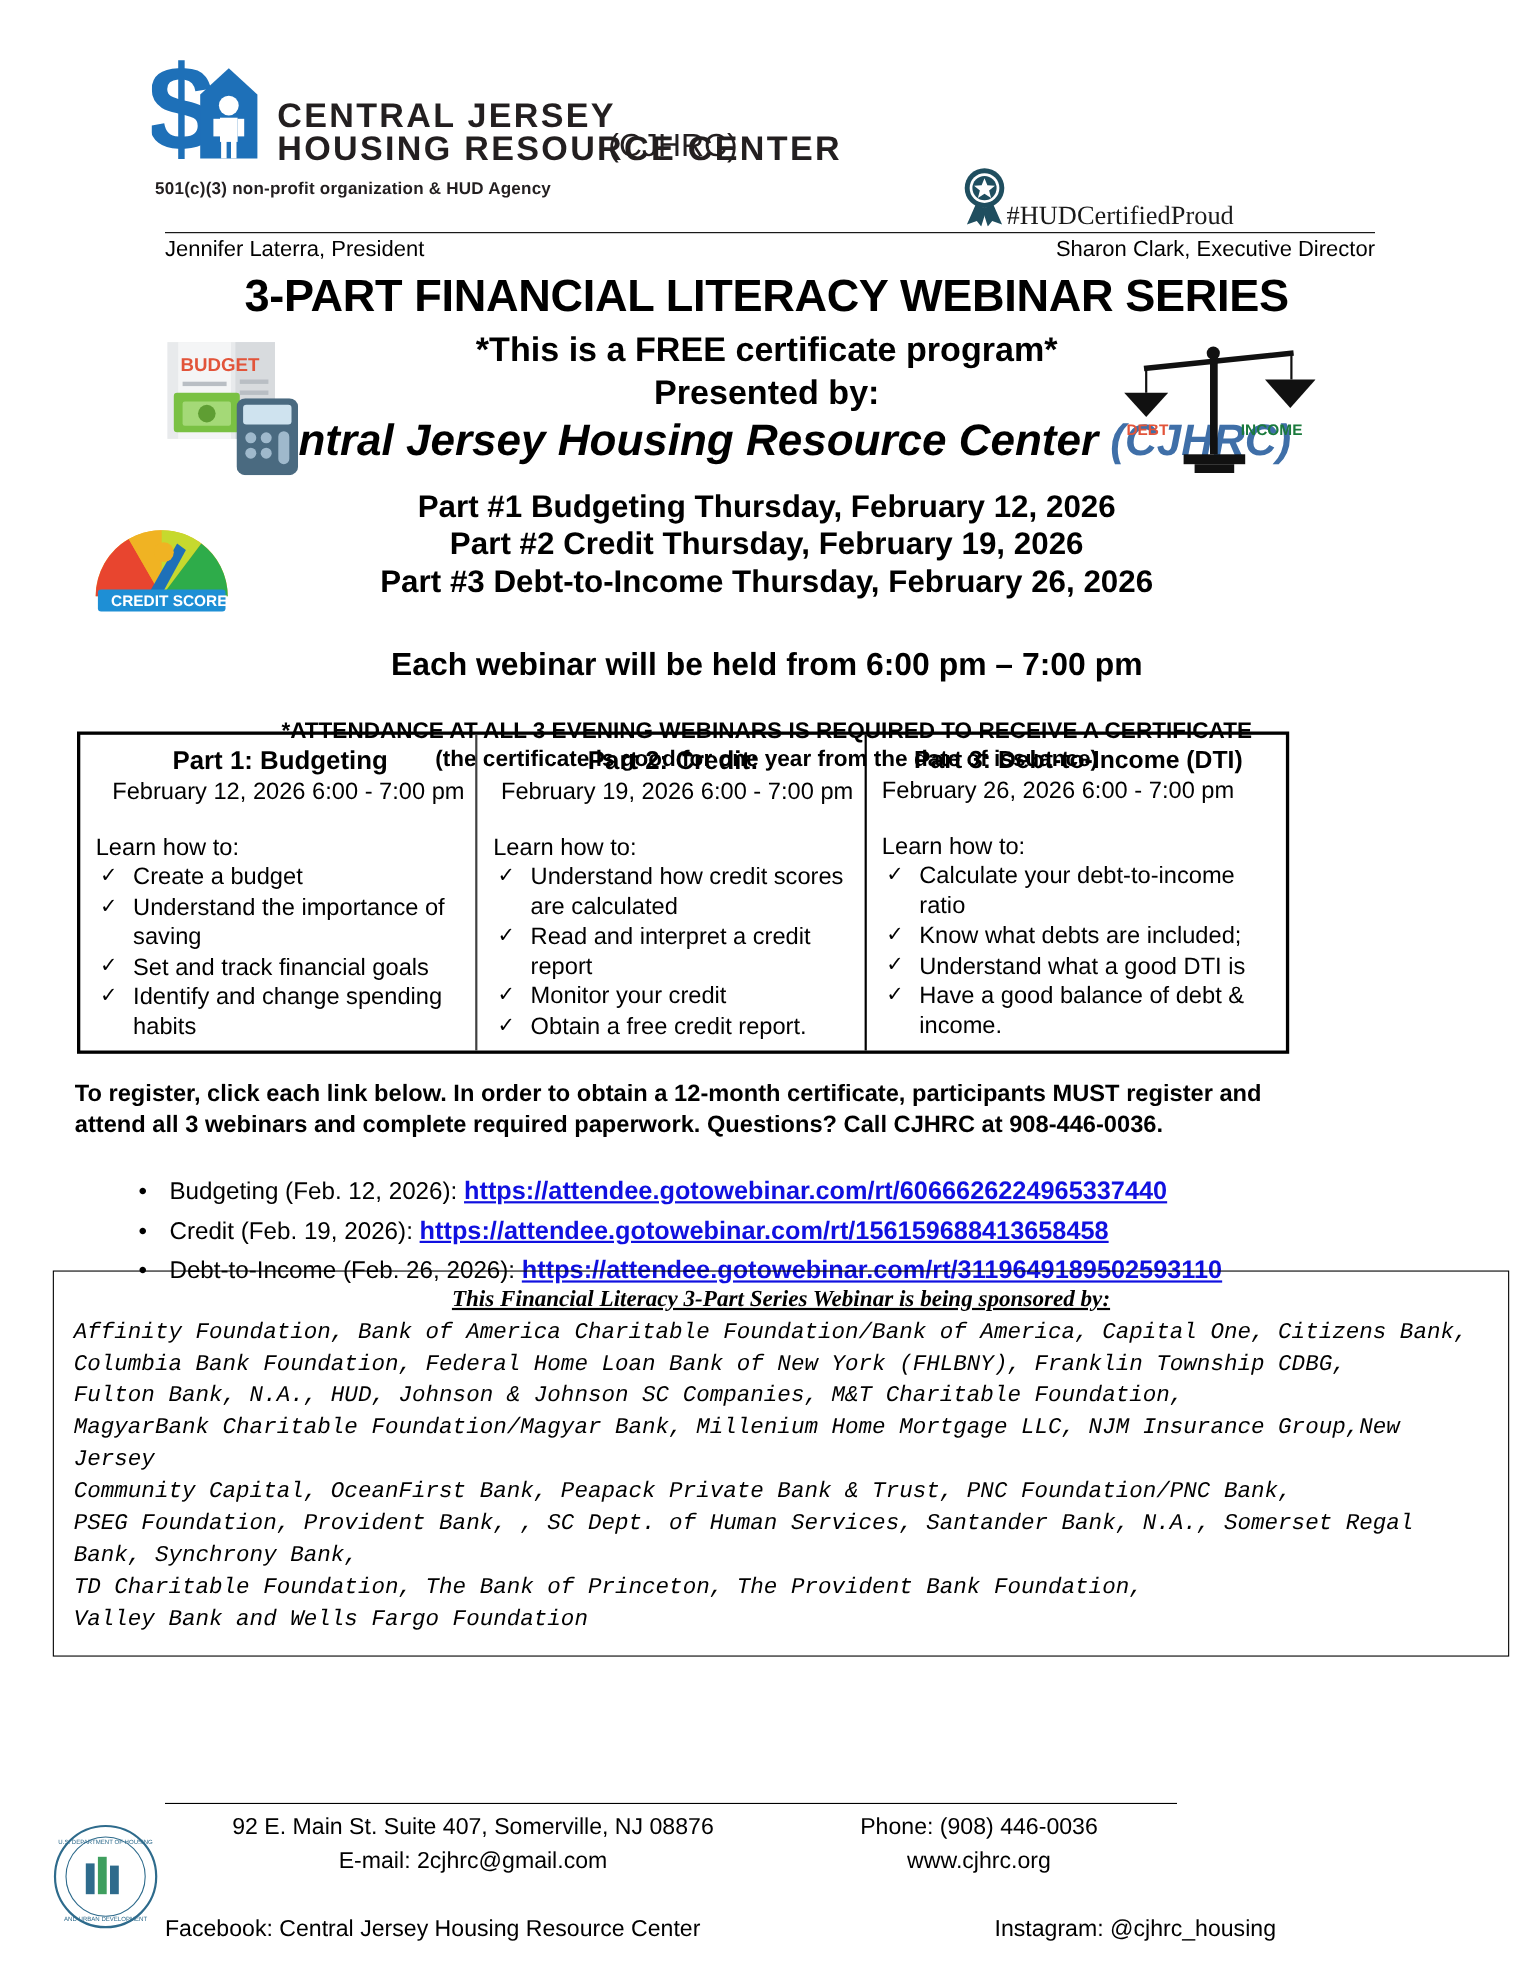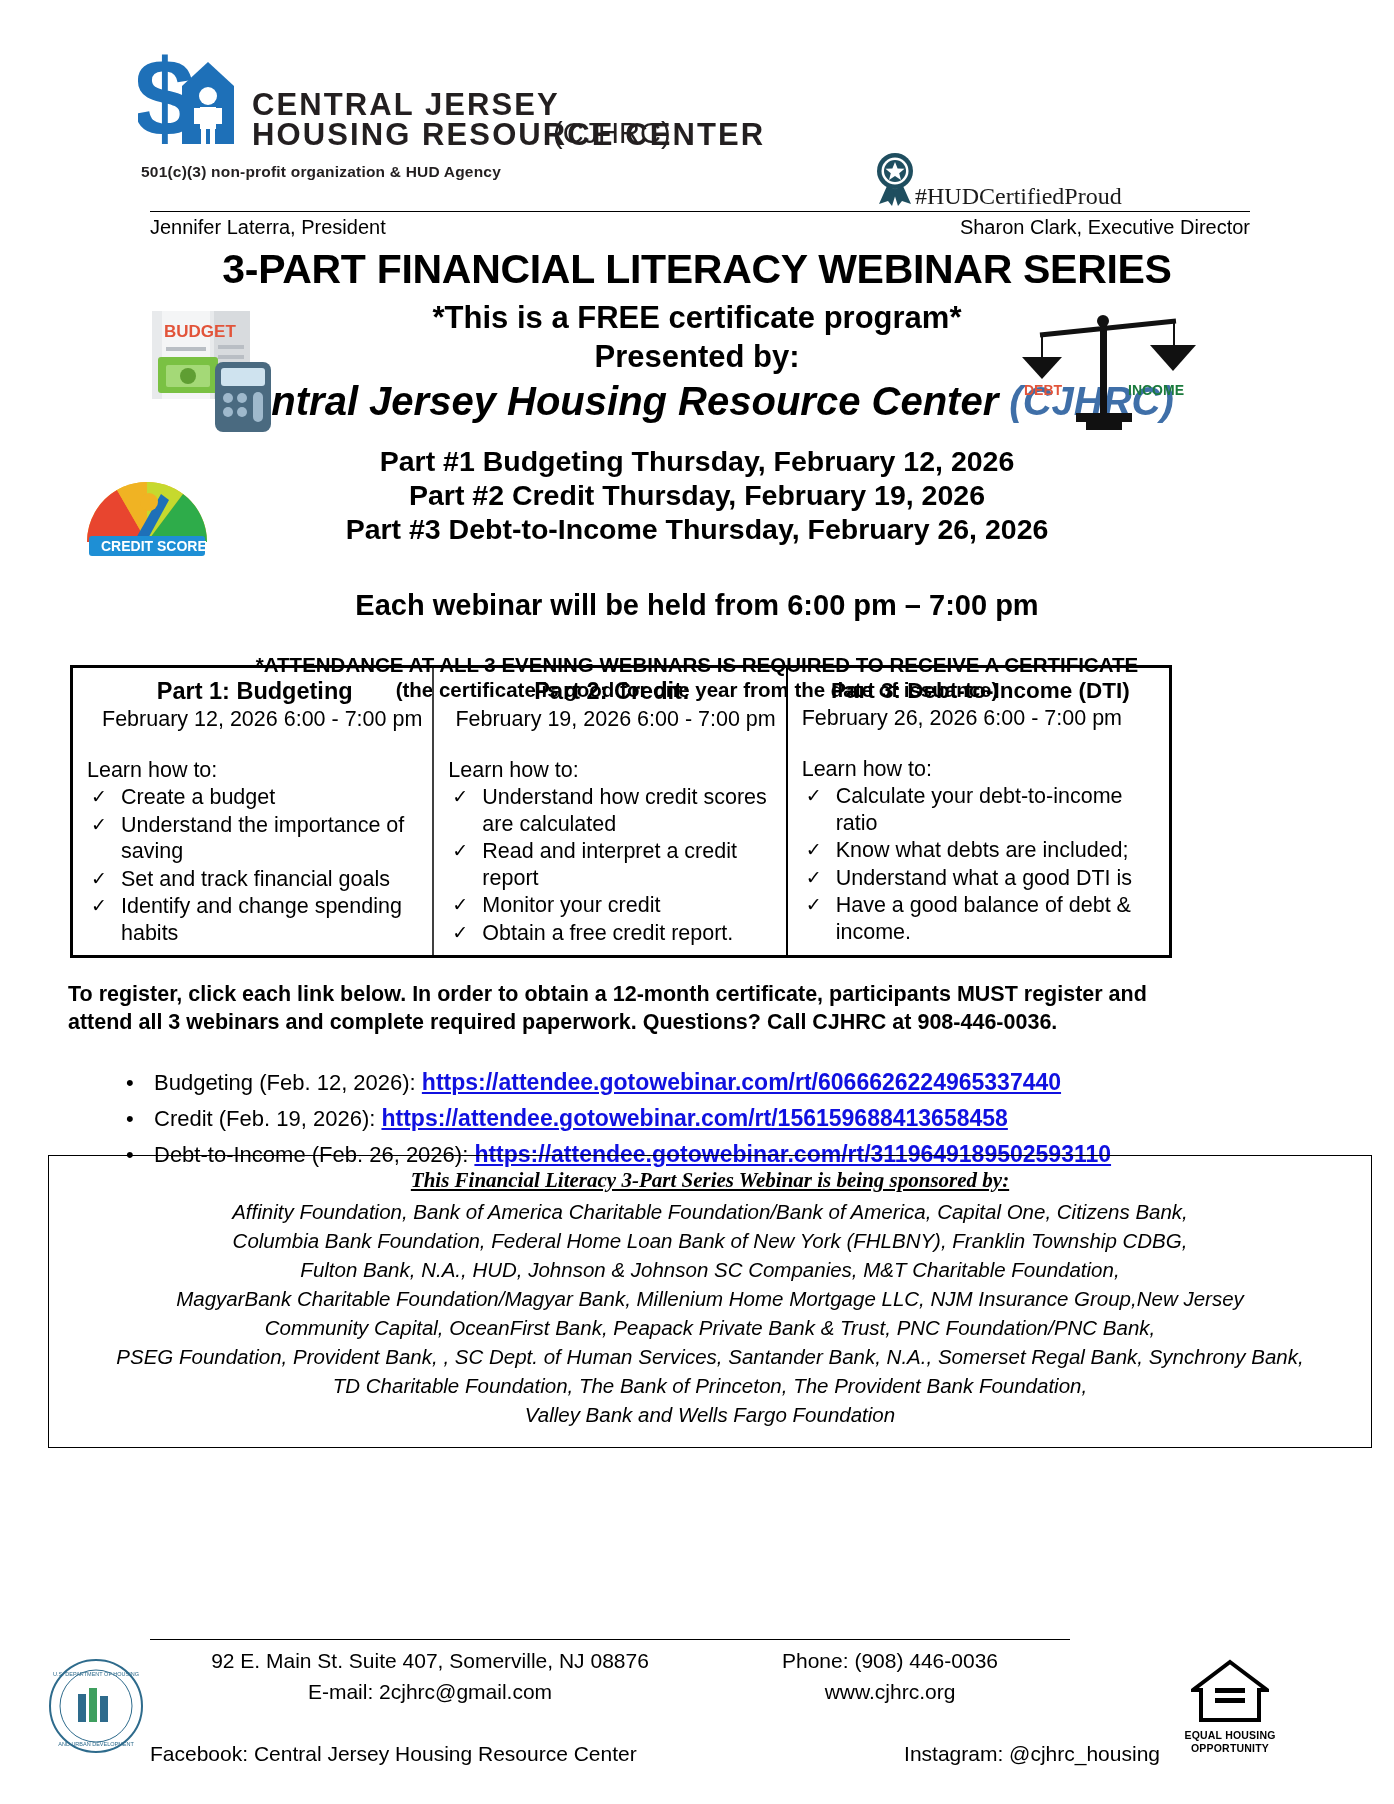--- a/index.html
+++ b/index.html
@@ -58,21 +58,21 @@
   .register{position:absolute;left:68px;top:980px;width:1110px;font-size:21.5px;font-weight:bold;line-height:28px;}
   .links{position:absolute;left:68px;top:1050px;width:1120px;}
   .links li{list-style:none;position:relative;padding-left:46px;font-size:22px;line-height:33px;margin-bottom:3px;}
   .links li .dot{position:absolute;left:18px;top:0px;font-size:22px;}
   .links a{color:#1010e0;font-weight:bold;text-decoration:underline;font-size:23px;}
 
   
   .sponsor-box{position:absolute;left:48px;top:1155px;width:1372px;}
   .sponsor-inner{width:1324px;border:1.6px solid #000;box-sizing:border-box;padding:12px 18px 18px 18px;}
   .sponsor-title{text-align:center;font-family:"Liberation Serif",serif;font-weight:bold;font-style:italic;font-size:21px;text-decoration:underline;margin-bottom:4px;}
-  .sponsor-line{text-align:center;font-family:Liberation Sans, sans-serif;font-style:italic;font-size:20.5px;line-height:29px;}
+  .sponsor-line{text-align:left;font-family:Liberation Mono, monospace;font-style:italic;font-size:20.5px;line-height:29px;}
 
   
   .footer-rule{position:absolute;left:150px;top:1639px;width:920px;border-top:1.5px solid #000;}
   .footer{position:absolute;left:0;top:1645px;width:1394px;}
   .footer-grid{position:absolute;left:170px;top:0;width:920px;display:flex;}
   .fcol-left{width:520px;text-align:center;}
   .fcol-right{width:400px;text-align:center;}
   .footer-grid div{font-size:21px;line-height:31px;}
   .footer-social{position:absolute;left:150px;top:1742px;width:1010px;display:flex;justify-content:space-between;font-size:21px;}
   .hud-seal{position:absolute;left:48px;top:1658px;width:96px;height:96px;}
@@ -300,23 +300,14 @@
         <div>www.cjhrc.org</div>
       </div>
     </div>
   </div>
 
   <div class="footer-social">
     <span>Facebook: Central Jersey Housing Resource Center</span>
     <span>Instagram: @cjhrc_housing</span>
   </div>
 
-  <div class="eho">
-    <svg width="78" height="66" viewBox="0 0 78 66" aria-hidden="true">
-      <path d="M39 4 L76 32 L68 32 L68 62 L10 62 L10 32 L2 32 Z" fill="none" stroke="#000" stroke-width="4"></path>
-      <rect x="24" y="30" width="30" height="5" fill="#000"></rect>
-      <rect x="24" y="40" width="30" height="5" fill="#000"></rect>
-    </svg>
-    <div class="eho-text">EQUAL HOUSING</div>
-    <div class="eho-text">OPPORTUNITY</div>
-  </div>
 
 </div>
 
 </body></html>

